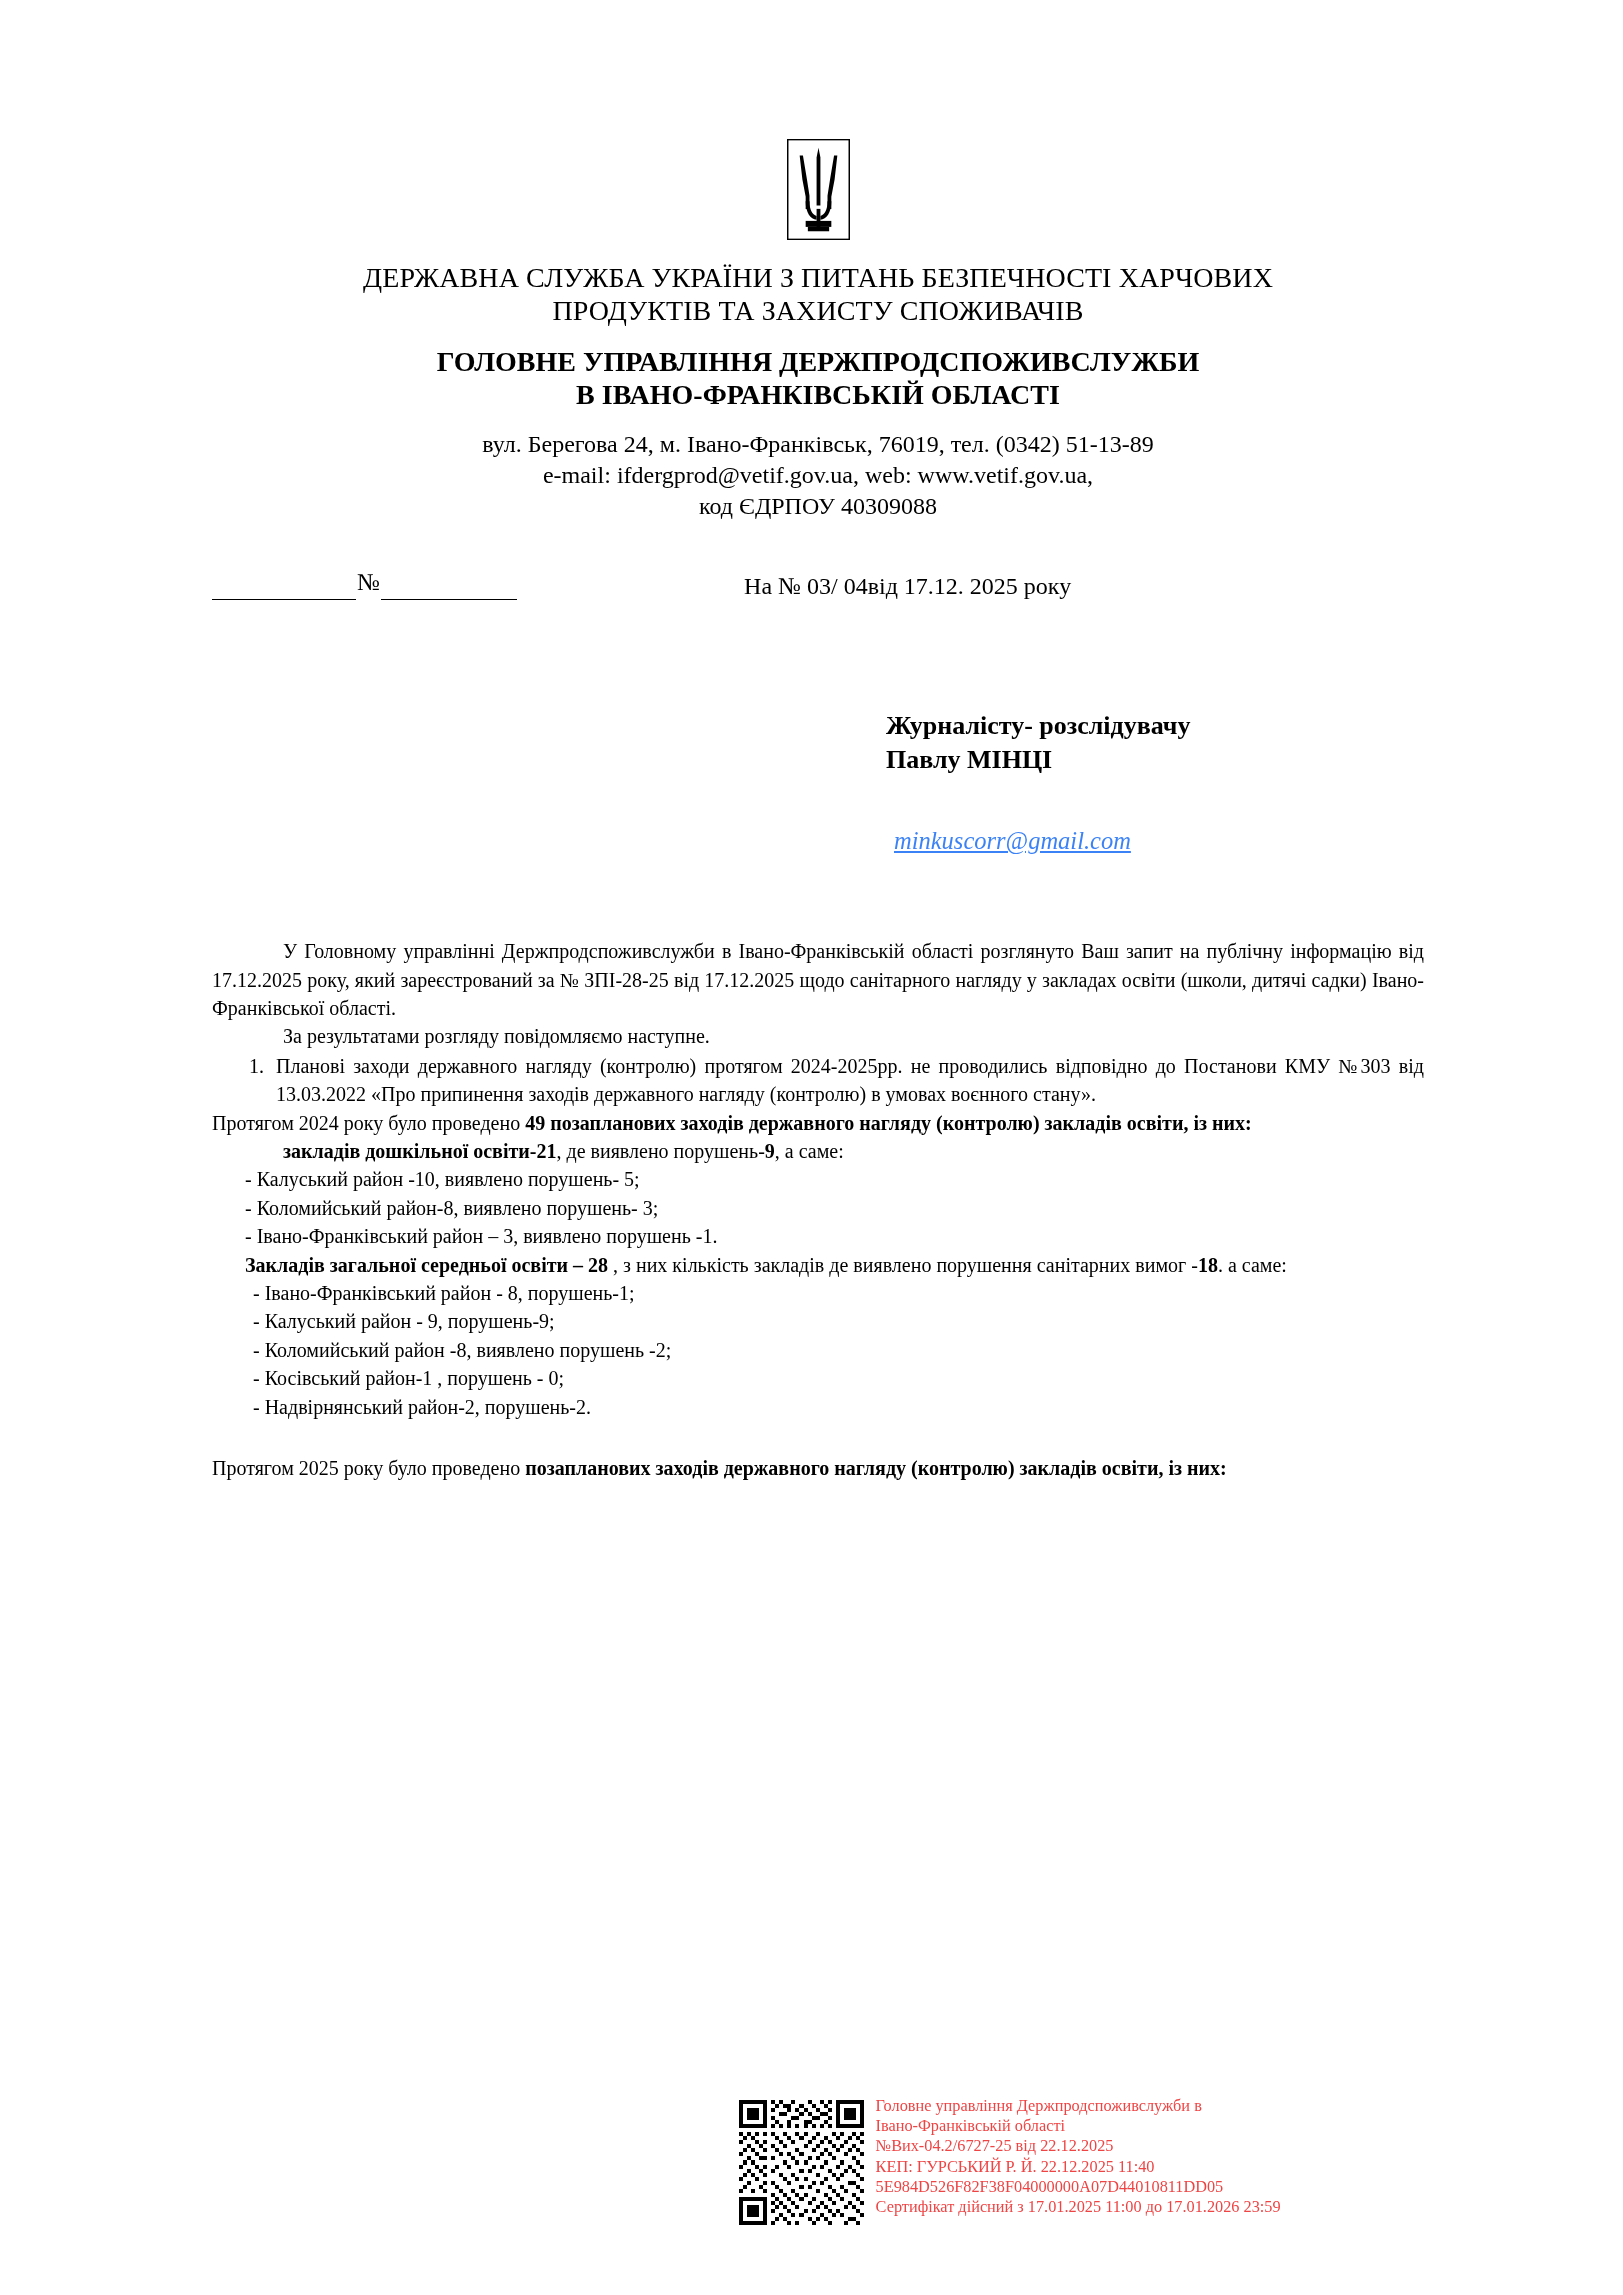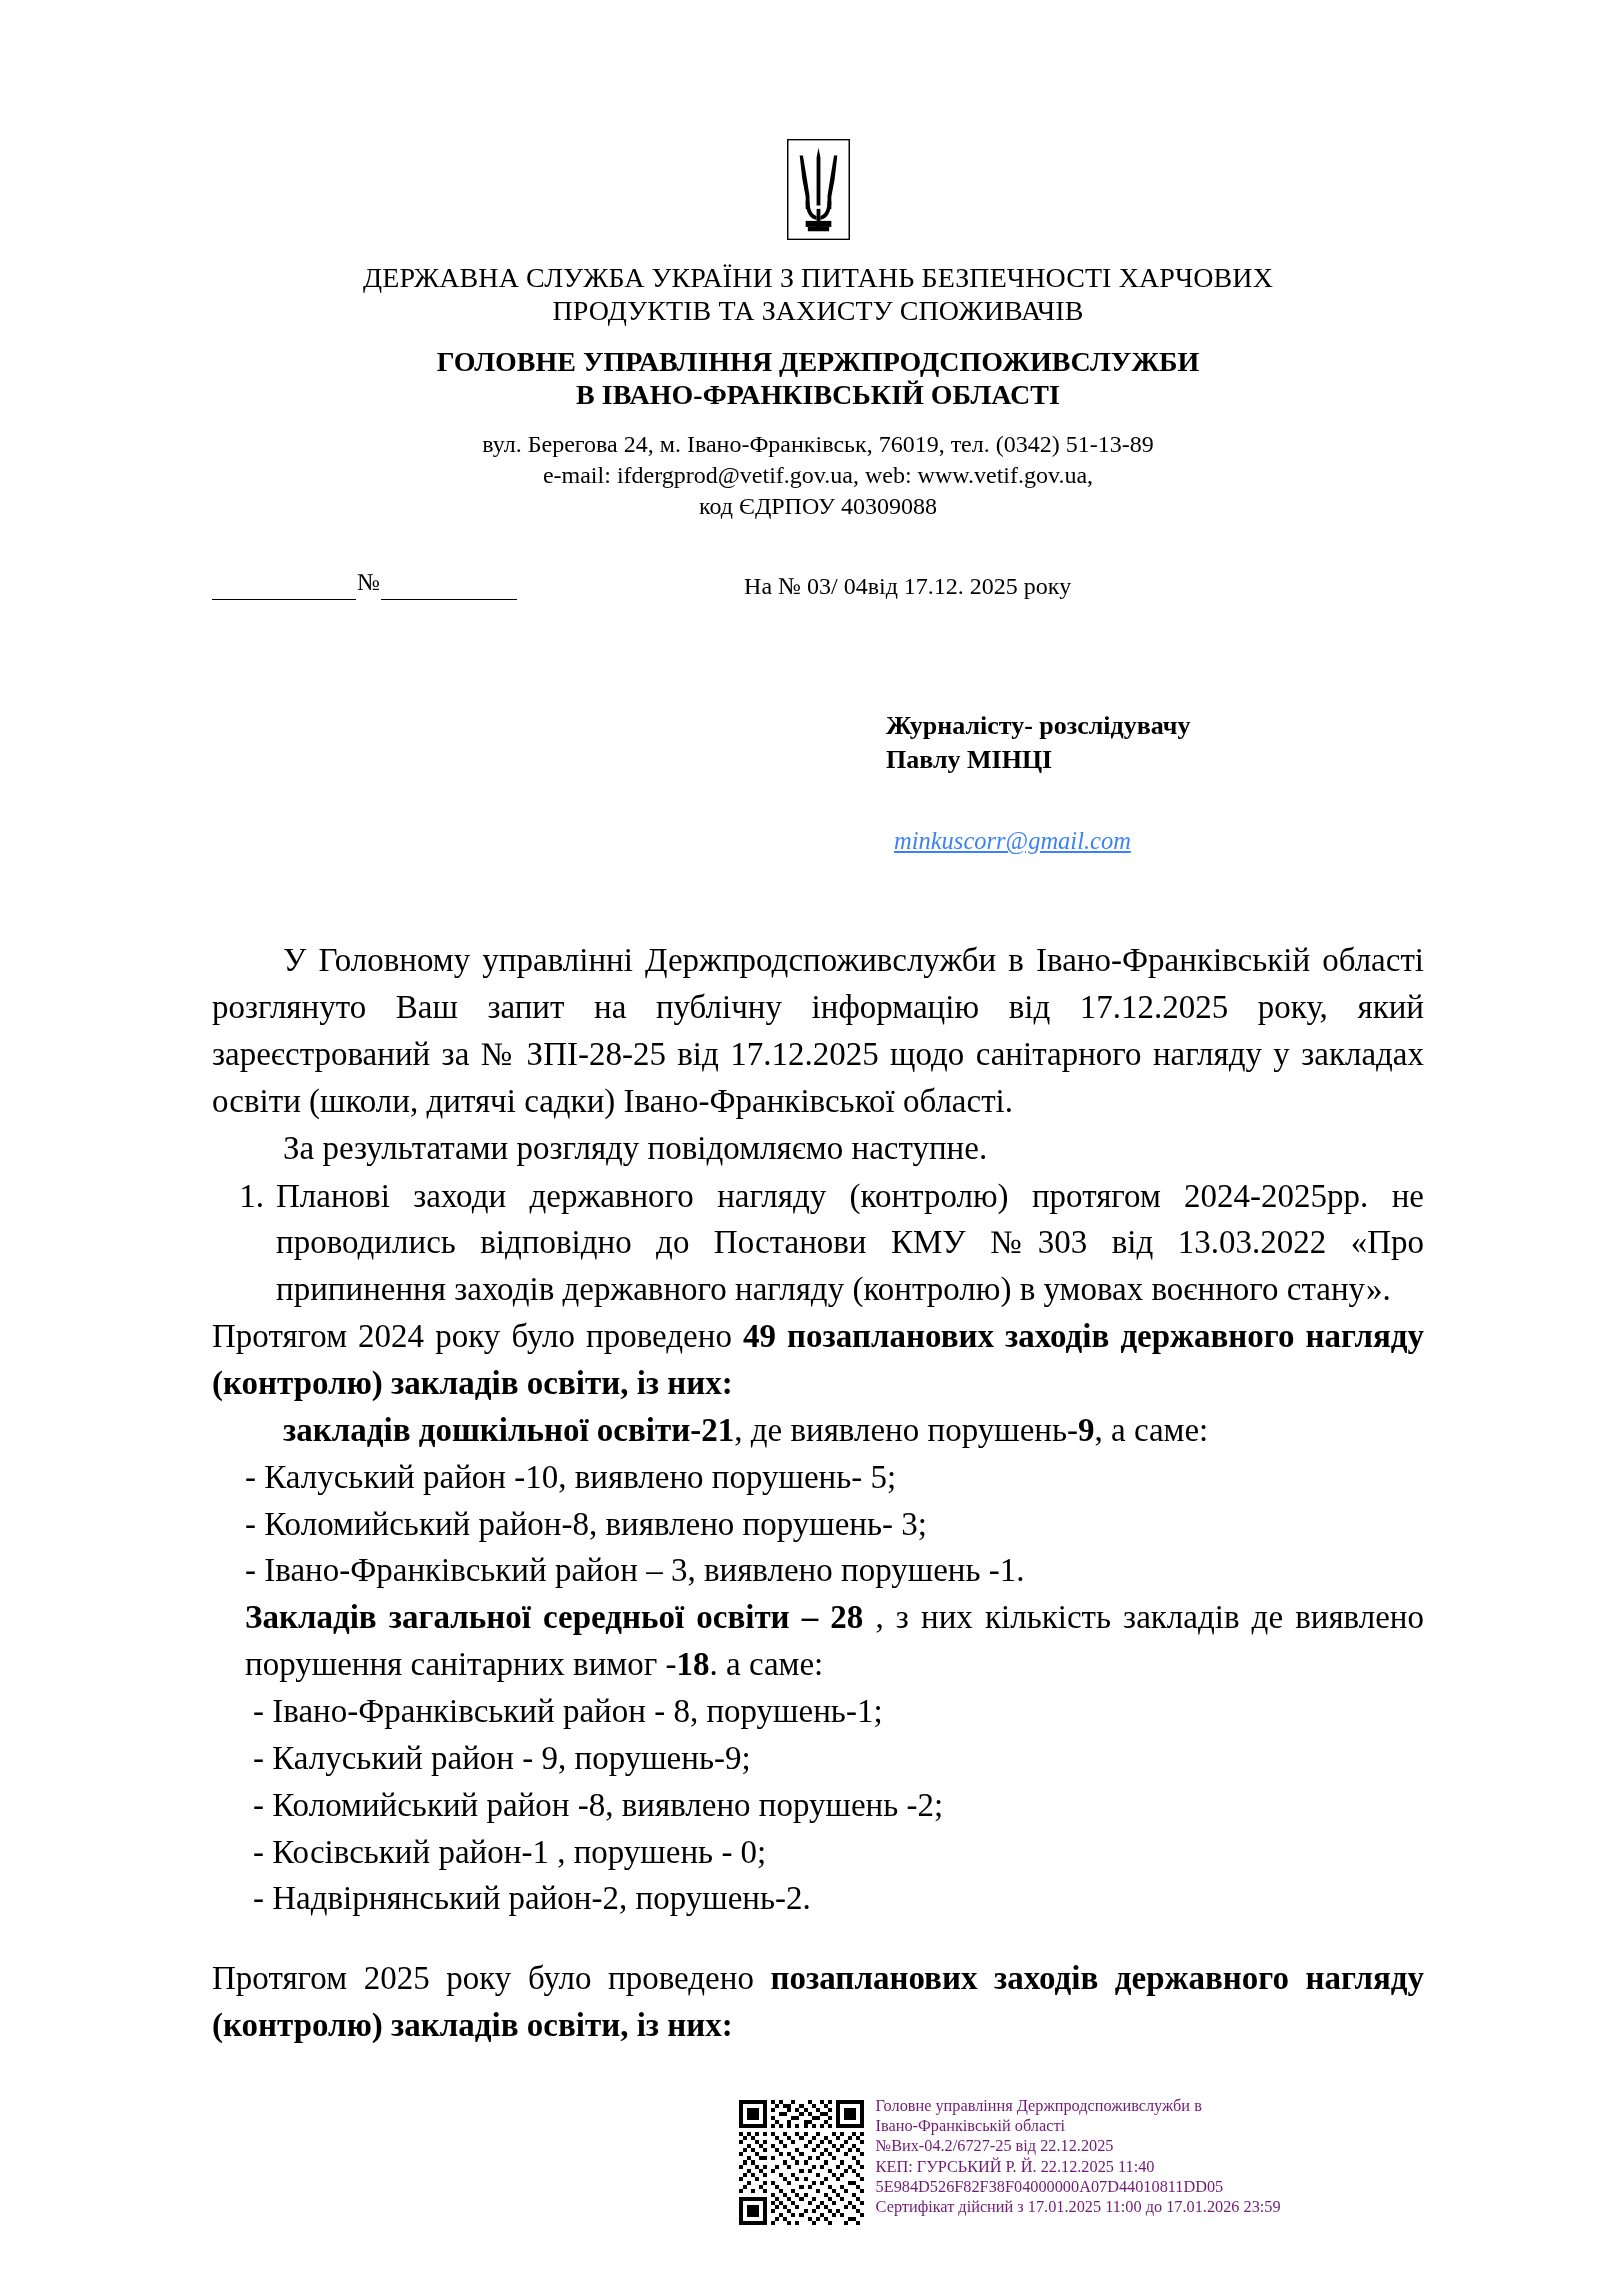--- a/index.html
+++ b/index.html
@@ -102,21 +102,21 @@
   }
   .email-link {
     color: #3b82f6;
     font-style: italic;
     text-decoration: underline;
   }
 
   
   .body-block {
     margin-top: 82px;
-    font-size: 33px;
+    font-size: 20px;
     line-height: 1.42;
   }
   .para {
     text-align: justify;
     text-indent: 71px;
     margin: 0;
   }
   .para-j {
     text-align: justify;
     margin: 0;
@@ -158,21 +158,21 @@
     width: 133px;
     height: 133px;
     flex: 0 0 133px;
     image-rendering: pixelated;
   }
   .stamp-text {
     margin-left: 7.6px;
     font-size: 16.3px;
     line-height: 1.24;
     font-family: "Liberation Serif", "DejaVu Serif", serif;
-    color: #701a75;
+    color: #ef4444;
   }
   .stamp-text div { white-space: nowrap; }
 </style>
 </head>
 <body>
 
 <div class="page">
   <div class="inner">
 
     <div class="emblem-wrap">

